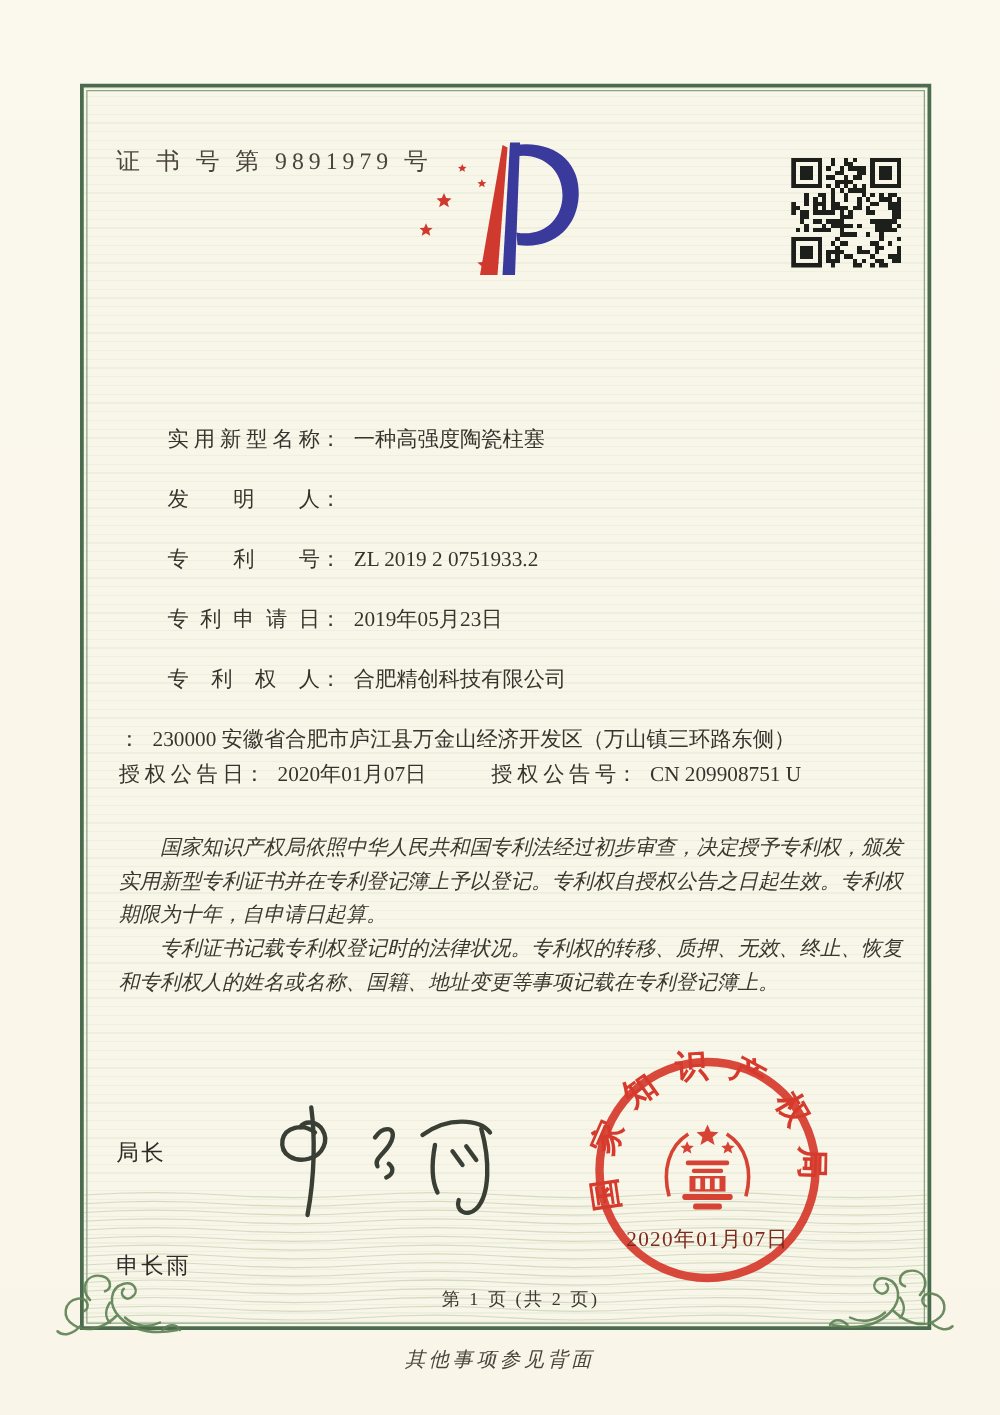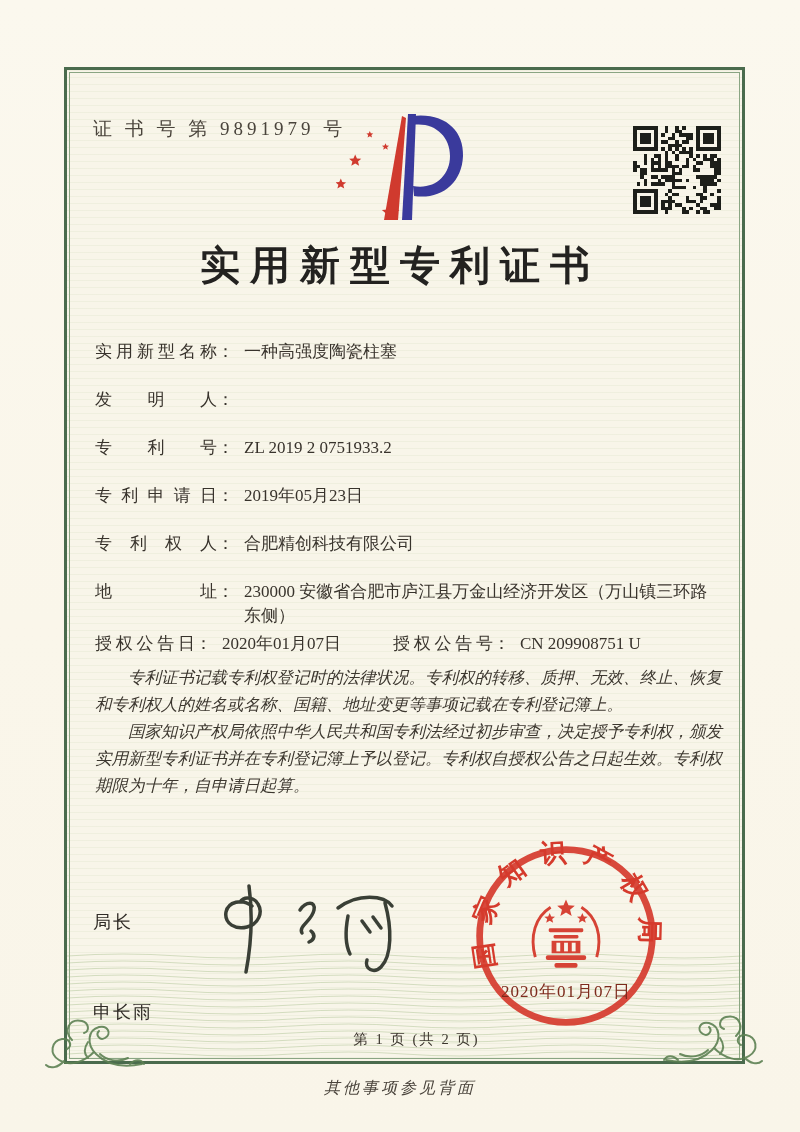--- a/index.html
+++ b/index.html
@@ -24,21 +24,21 @@
   .logo{position:absolute;left:336px;top:108px;width:142px;height:120px;}
   .qr{position:absolute;left:633px;top:126px;width:88px;height:88px;}
   .qr svg{width:100%;height:100%;}
   .title{
     position:absolute;left:0;top:238px;width:100%;text-align:center;
     font-size:40px;font-weight:700;letter-spacing:10px;color:#232220;
   }
   .fields{position:absolute;left:95px;top:340px;width:628px;font-size:17px;}
   .frow{display:flex;line-height:24px;margin-bottom:24px;}
   .frow.addr{margin-bottom:4px;}
-  .flabel{width:122px;text-align:justify;text-align-last:justify;color:#38332c;flex:none;}
+  .flabel{width:122px;text-align:justify;text-align-last:justify;color:#38332c;flex:none;margin-left:39px;}
   .fcolon{flex:none;margin-right:10px;}
   .fvalue{flex:1;}
   .grant-row{display:flex;line-height:24px;}
   .grant-group{display:flex;justify-content:flex-end;}
   .grant-group.second{margin-left:52px;}
   .glabel{width:100px;text-align:justify;text-align-last:justify;flex:none;}
   .paras{
     position:absolute;left:95px;top:664px;width:628px;
     font-size:16.5px;line-height:27px;font-style:italic;color:#3c372f;
   }
@@ -405,21 +405,20 @@
           <rect x="6" y="24" width="1" height="1"></rect>
           <rect x="9" y="24" width="1" height="1"></rect>
           <rect x="14" y="24" width="1" height="1"></rect>
           <rect x="15" y="24" width="1" height="1"></rect>
           <rect x="18" y="24" width="1" height="1"></rect>
           <rect x="20" y="24" width="1" height="1"></rect>
           <rect x="21" y="24" width="1" height="1"></rect>
         </g>
       </svg></div>
 
-  <div class="title">实用新型专利证书</div>
 
   <div class="fields">
     <div class="frow">
       <span class="flabel">实用新型名称</span>
         <span class="fcolon">：</span>
       <span class="fvalue">一种高强度陶瓷柱塞</span>
     </div>
     <div class="frow">
       <span class="flabel">发明人</span>
         <span class="fcolon">：</span>
@@ -433,41 +432,40 @@
       <span class="flabel">专利申请日</span>
         <span class="fcolon">：</span>
       <span class="fvalue">2019年05月23日</span>
     </div>
     <div class="frow">
       <span class="flabel">专利权人</span>
         <span class="fcolon">：</span>
       <span class="fvalue">合肥精创科技有限公司</span>
     </div>
     <div class="frow addr">
-      <span class="flabel">地址</span>
         <span class="fcolon">：</span>
       <span class="fvalue">230000 安徽省合肥市庐江县万金山经济开发区（万山镇三环路东侧）</span>
     </div>
     <div class="grant-row">
       <div class="grant-group">
         <span class="glabel">授权公告日</span>
           <span class="fcolon">：</span>
         <span>2020年01月07日</span>
       </div>
       <div class="grant-group second">
         <span class="glabel">授权公告号</span>
           <span class="fcolon">：</span>
         <span>CN 209908751 U</span>
       </div>
     </div>
   </div>
 
   <div class="paras">
+    <p>国家知识产权局依照中华人民共和国专利法经过初步审查，决定授予专利权，颁发实用新型专利证书并在专利登记簿上予以登记。专利权自授权公告之日起生效。专利权期限为十年，自申请日起算。</p>
     <p>专利证书记载专利权登记时的法律状况。专利权的转移、质押、无效、终止、恢复和专利权人的姓名或名称、国籍、地址变更等事项记载在专利登记簿上。</p>
-    <p>国家知识产权局依照中华人民共和国专利法经过初步审查，决定授予专利权，颁发实用新型专利证书并在专利登记簿上予以登记。专利权自授权公告之日起生效。专利权期限为十年，自申请日起算。</p>
   </div>
 
   <div class="sig-title">局长</div>
   <div class="sig-name">申长雨</div>
   <svg class="signature" viewBox="0 0 215 108">
     <g fill="none" stroke="#3a3f36" stroke-width="3.5" stroke-linecap="round">
       <path d="M40,30 C30,22 16,26 14,36 C12,48 24,54 35,51 C47,48 51,36 46,28 C42,21 32,20 28,26"></path>
       <path d="M37,10 C40,32 40,64 34,96"></path>
       <path d="M88,34 C94,25 104,25 102,34 C100,45 86,50 90,57"></path>
       <path d="M99,55 c5,4 3,9 -2,11"></path>

